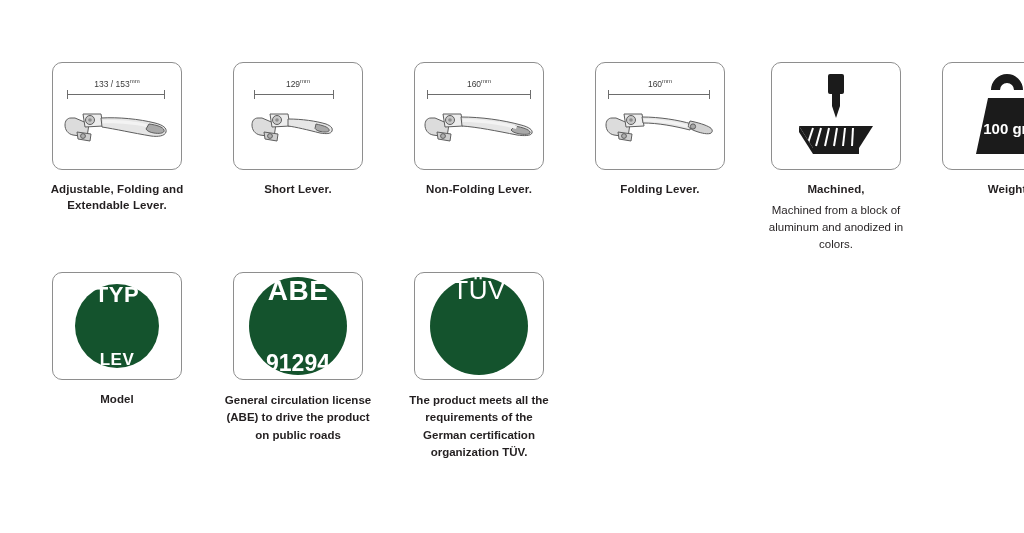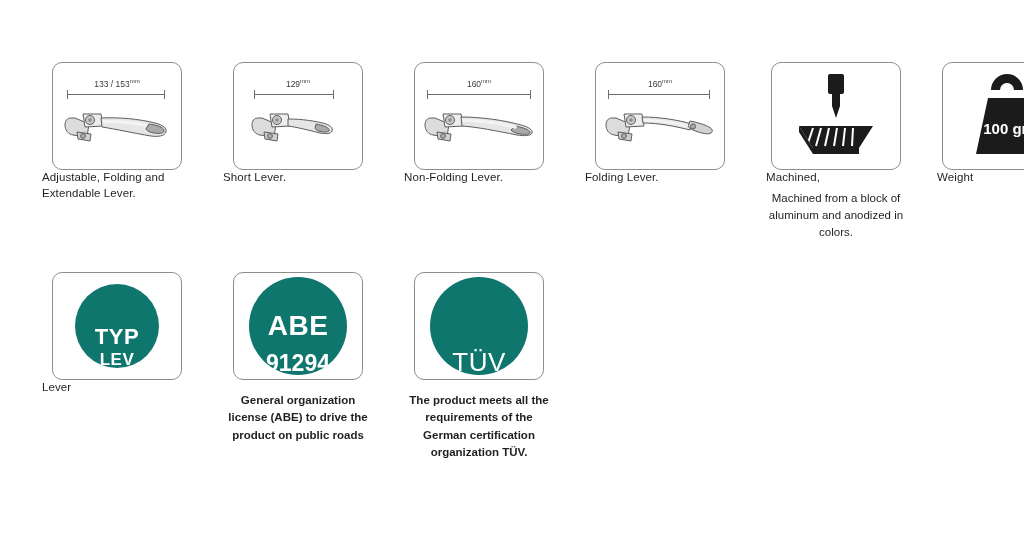--- a/index.html
+++ b/index.html
@@ -40,24 +40,25 @@
     border-radius: 10px;
     background: #ffffff;
     display: flex;
     align-items: center;
     justify-content: center;
     box-sizing: border-box;
     overflow: hidden;
   }
 
   .caption {
+    margin-top: 12px;
     font-size: 11.5px;
-    font-weight: normal;
+    font-weight: bold;
     line-height: 1.35;
-    text-align: left;
+    text-align: center;
     letter-spacing: 0.1px;
     width: 150px;
   }
   .subcaption {
     margin-top: 4px;
     font-size: 11.5px;
     font-weight: normal;
     line-height: 1.5;
     text-align: center;
     width: 150px;
@@ -106,26 +107,26 @@
   .machining-svg { display:block; }
 
   
   .weight-wrap { position: relative; width: 104px; height: 96px; }
 
   
   .badge-circle {
     width: 84px;
     height: 84px;
     border-radius: 50%;
-    background: #0f766e;
+    background: #14532d;
     color: #ffffff;
     display: flex;
     flex-direction: column;
     align-items: center;
-    justify-content: flex-end;
+    justify-content: space-between;
     line-height: 1;
   }
   .badge-circle.big {
     width: 98px;
     height: 98px;
   }
   .typ {
     font-size: 22px;
     font-weight: bold;
     letter-spacing: 0.5px;
@@ -306,33 +307,33 @@
 
   <div class="row row-2">
 
     <div class="cell">
       <div class="card">
         <div class="badge-circle">
           <div class="typ">TYP</div>
           <div class="lev">LEV</div>
         </div>
       </div>
-      <div class="caption">Lever</div>
+      <div class="caption">Model</div>
     </div>
 
     <div class="spacer-16"></div>
 
     <div class="cell">
       <div class="card">
         <div class="badge-circle big">
           <div class="abe">ABE</div>
           <div class="abe-num">91294</div>
         </div>
       </div>
-      <div class="subcaption" style="font-weight:bold;margin-top:12px;">General organization license (ABE) to drive the product on public roads</div>
+      <div class="subcaption" style="font-weight:bold;margin-top:12px;">General circulation license (ABE) to drive the product on public roads</div>
     </div>
 
     <div class="spacer-16"></div>
 
     <div class="cell">
       <div class="card">
         <div class="badge-circle big">
           <div class="tuv">TÜV</div>
         </div>
       </div>

